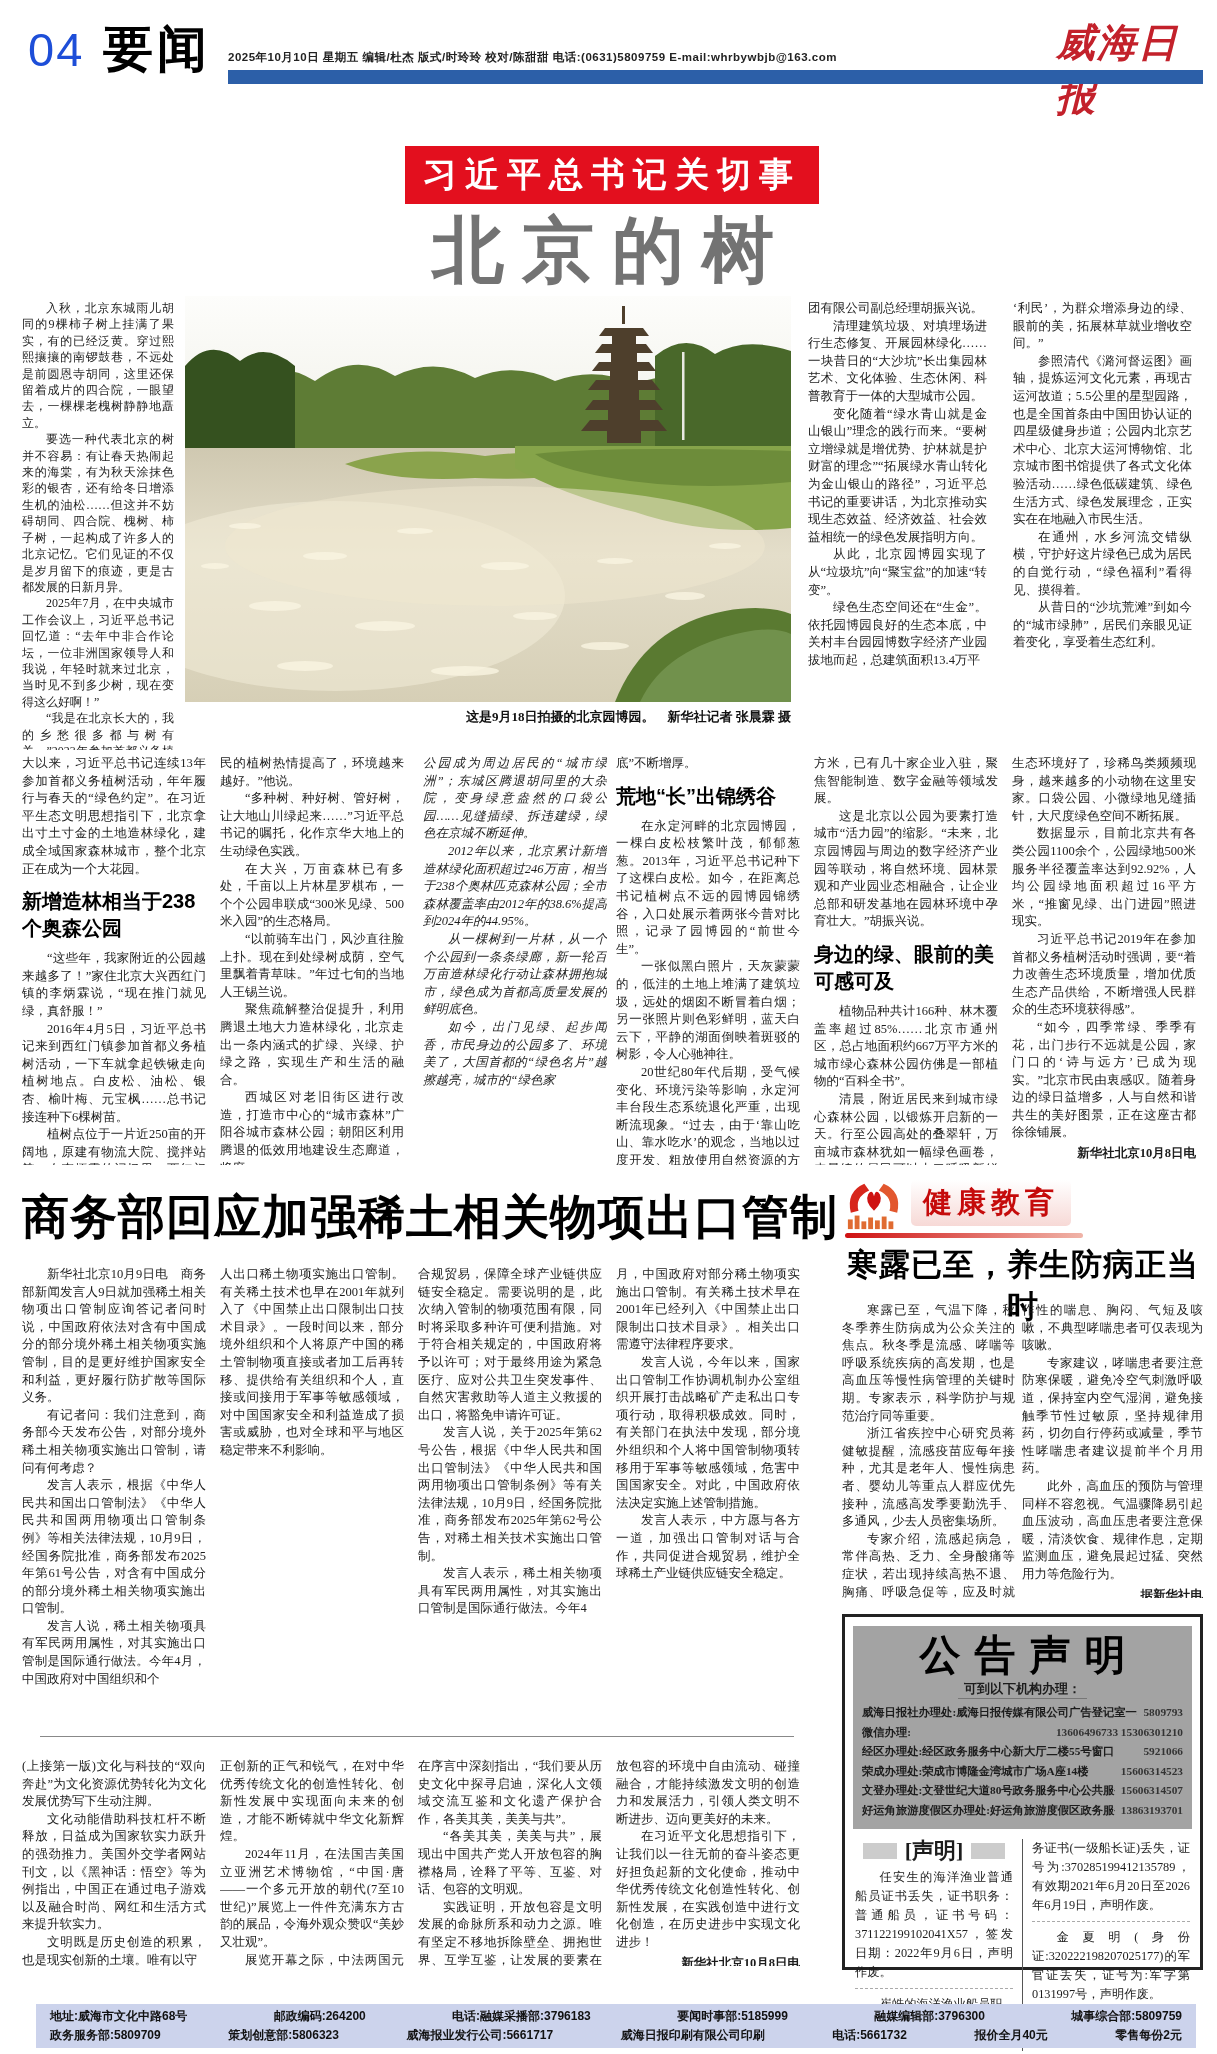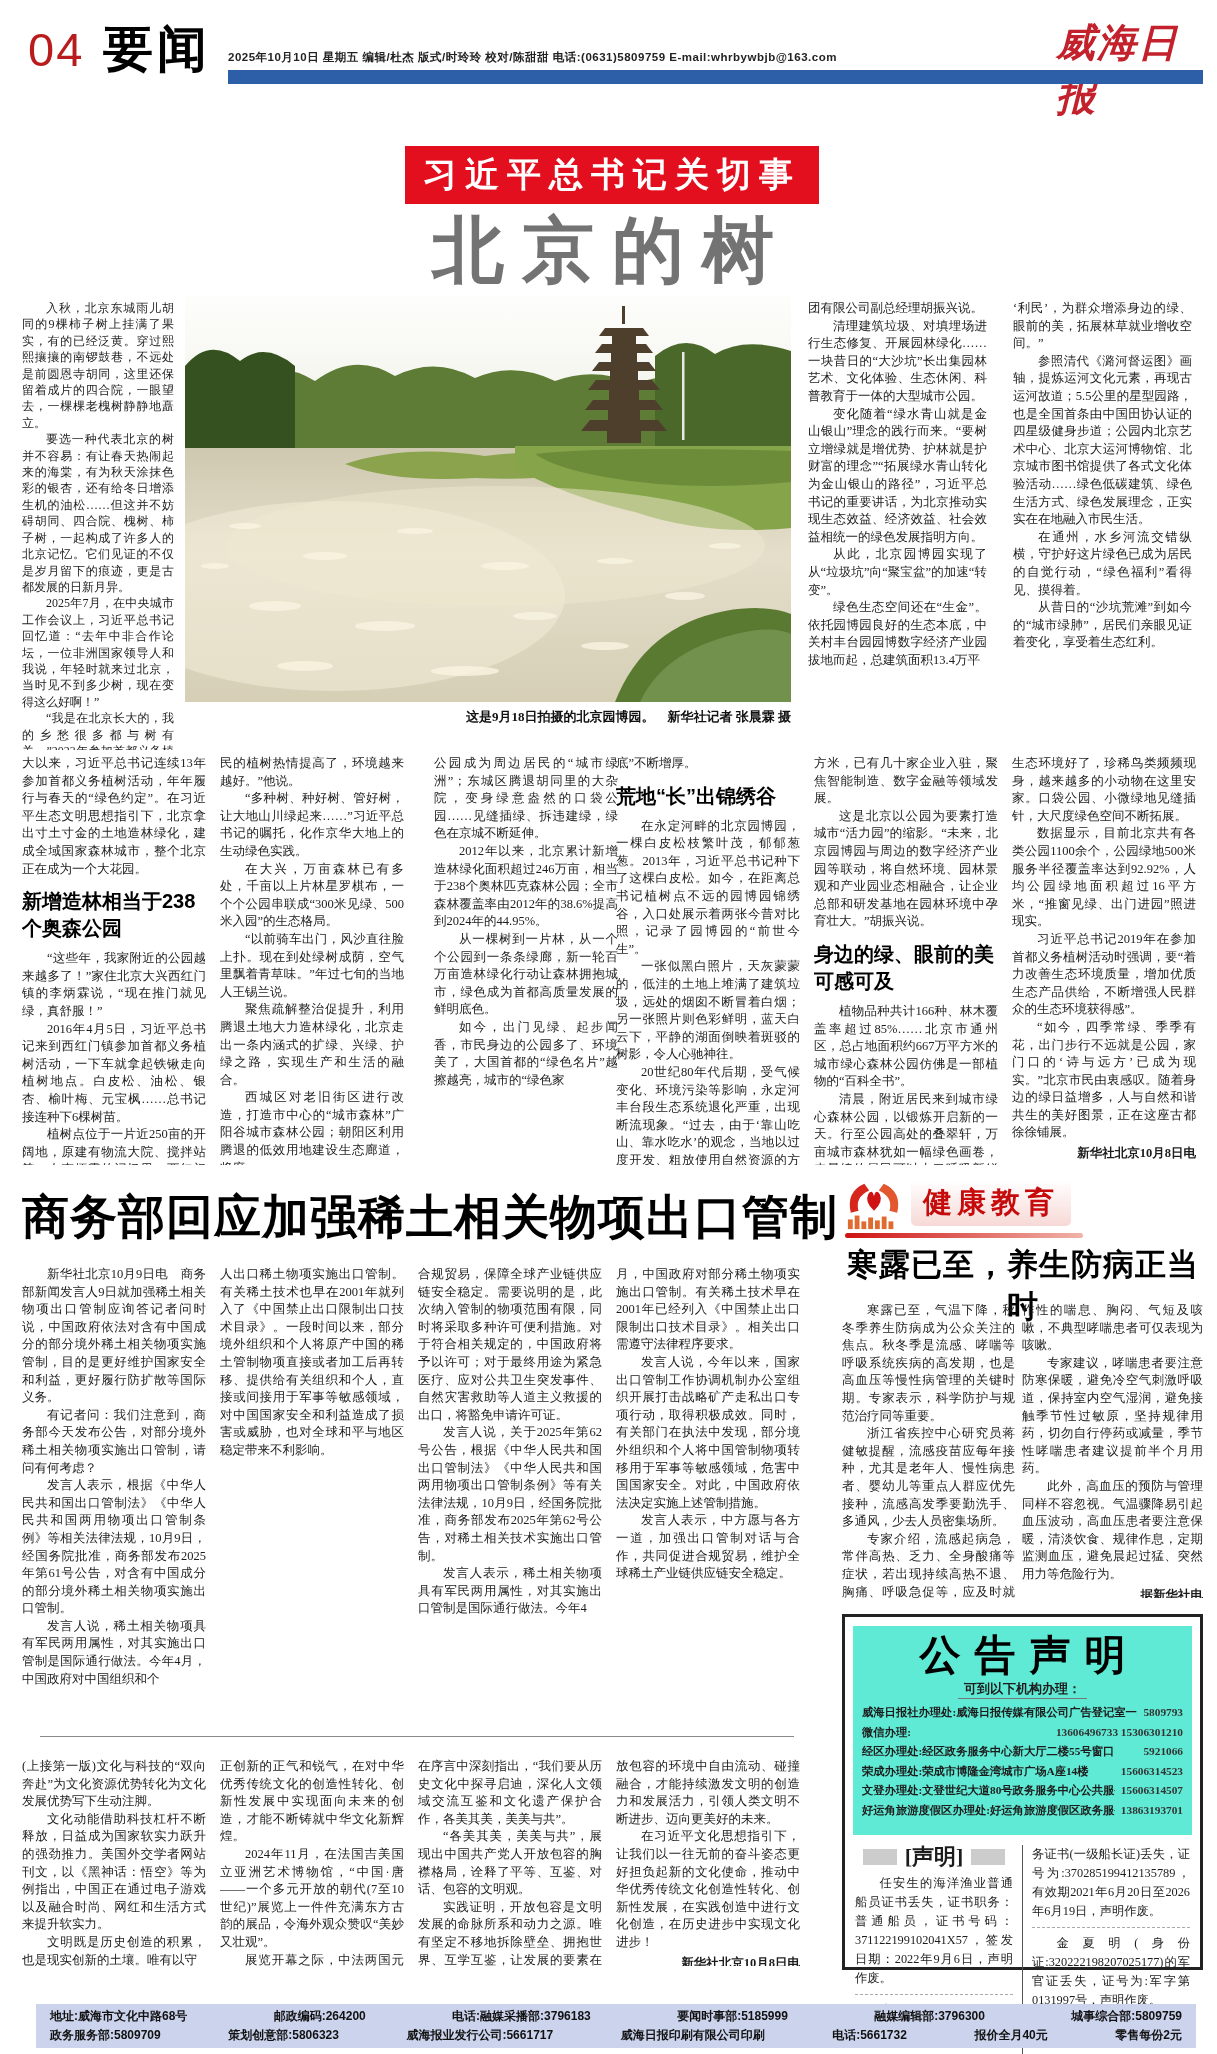--- a/index.html
+++ b/index.html
@@ -1,20 +1,20 @@
 <!DOCTYPE html>
 <html><head>
 <meta charset="utf-8">
 <style>
   html,body{margin:0;padding:0;background:#e9e9e9;}
   #page{position:relative;width:1217px;height:2054px;background:#fff;margin:0 auto;
         font-family:"Liberation Serif",serif;color:#1c1c1c;overflow:hidden;}
   
   .page-num{position:absolute;left:28px;top:22px;font-family:"Liberation Sans",sans-serif;
-            font-size:47px;font-weight:400;letter-spacing:2px;color:#b91c1c;}
+            font-size:47px;font-weight:400;letter-spacing:2px;color:#1d4ed8;}
   .section-name{position:absolute;left:103px;top:16px;font-family:"Liberation Sans",sans-serif;
             font-size:50px;font-weight:900;letter-spacing:4px;color:#000;}
   .date-line{position:absolute;left:228px;top:50px;font-family:"Liberation Sans",sans-serif;
             font-size:11.5px;font-weight:600;color:#222;letter-spacing:.5px;}
   .masthead{position:absolute;left:1056px;top:16px;font-size:39px;font-weight:900;
             font-style:italic;color:#c3212b;letter-spacing:2px;}
   .blue-bar{position:absolute;left:228px;top:70px;width:975px;height:14px;background:#2c5fa8;}
   
   .kicker{position:absolute;left:405px;top:146px;width:414px;height:58px;background:#e30f1e;
           display:flex;align-items:center;justify-content:center;color:#fff;
@@ -34,21 +34,21 @@
   .col p.end{text-align:right;text-indent:0;margin-top:3px;font-weight:600;}
   .col h3{font-family:"Liberation Sans",sans-serif;font-size:20px;line-height:27px;
        font-weight:800;margin:10px 0 8px;text-indent:0;text-align:left;color:#000;}
   .col-narrow{font-size:12px;line-height:16.4px;}
   
   #t-a1{left:22px;top:300px;width:152px;height:450px;}
   #t-r1{left:808px;top:300px;width:179px;height:450px;}
   #t-r2{left:1013px;top:300px;width:179px;height:450px;}
   #t-b1{left:22px;top:755px;width:184px;height:410px;}
   #t-b2{left:220px;top:755px;width:184px;height:410px;}
-  #t-b3{left:434px;top:755px;width:184px;height:410px;}
+  #t-b3{left:423px;top:755px;width:184px;height:410px;font-style:italic;}
   #t-b4{left:616px;top:755px;width:184px;height:410px;}
   #t-b5{left:814px;top:755px;width:184px;height:410px;}
   #t-b6{left:1012px;top:755px;width:184px;height:410px;}
   
   .re-title{position:absolute;left:22px;top:1188px;width:792px;font-size:47px;font-weight:900;
           letter-spacing:1px;white-space:nowrap;color:#000;line-height:58px;}
   #re-1{left:22px;top:1266px;width:184px;height:426px;}
   #re-2{left:220px;top:1266px;width:184px;height:426px;}
   #re-3{left:418px;top:1266px;width:184px;height:426px;}
   #re-4{left:616px;top:1266px;width:184px;height:426px;}
@@ -65,21 +65,21 @@
           background:linear-gradient(180deg,#ffffff,#f7d9d6);}
   .hb-underline{position:absolute;left:845px;top:1233px;width:238px;height:5px;border-radius:3px;
           background:linear-gradient(90deg,#cf1212,#f0b4a8);}
   .health-title{position:absolute;left:840px;top:1244px;width:366px;text-align:center;
           font-size:31px;font-weight:900;letter-spacing:1px;color:#000;line-height:42px;}
   #h-1{left:842px;top:1302px;width:173px;height:296px;}
   #h-2{left:1022px;top:1302px;width:181px;height:296px;}
   
   .notice-box{position:absolute;left:842px;top:1614px;width:361px;height:356px;
           border:3px solid #222;box-sizing:border-box;background:#fff;}
-  .notice-panel{margin:9px 8px 4px;background:#5eead4;padding:5px 9px 15px;}
+  .notice-panel{margin:9px 8px 4px;background:#a3a3a3;padding:5px 9px 9px;}
   .notice-title{text-align:center;font-size:41px;font-weight:900;letter-spacing:14px;
           line-height:48px;color:#000;text-indent:14px;}
   .notice-sub{text-align:center;font-size:13px;font-weight:800;margin:1px 0 5px;}
   .notice-sub span{border-bottom:1.5px solid #777;padding:0 6px 2px;}
   .agency-row{display:flex;justify-content:space-between;font-size:11.3px;font-weight:700;
           line-height:19.5px;gap:6px;}
   .agency-place{white-space:nowrap;overflow:hidden;}
   .agency-phone{white-space:nowrap;color:#333;}
   .stmt-wrap{position:relative;display:flex;padding:6px 10px 0;height:218px;box-sizing:border-box;}
   .stmt-col{width:50%;font-size:12.3px;line-height:19px;text-align:justify;}

